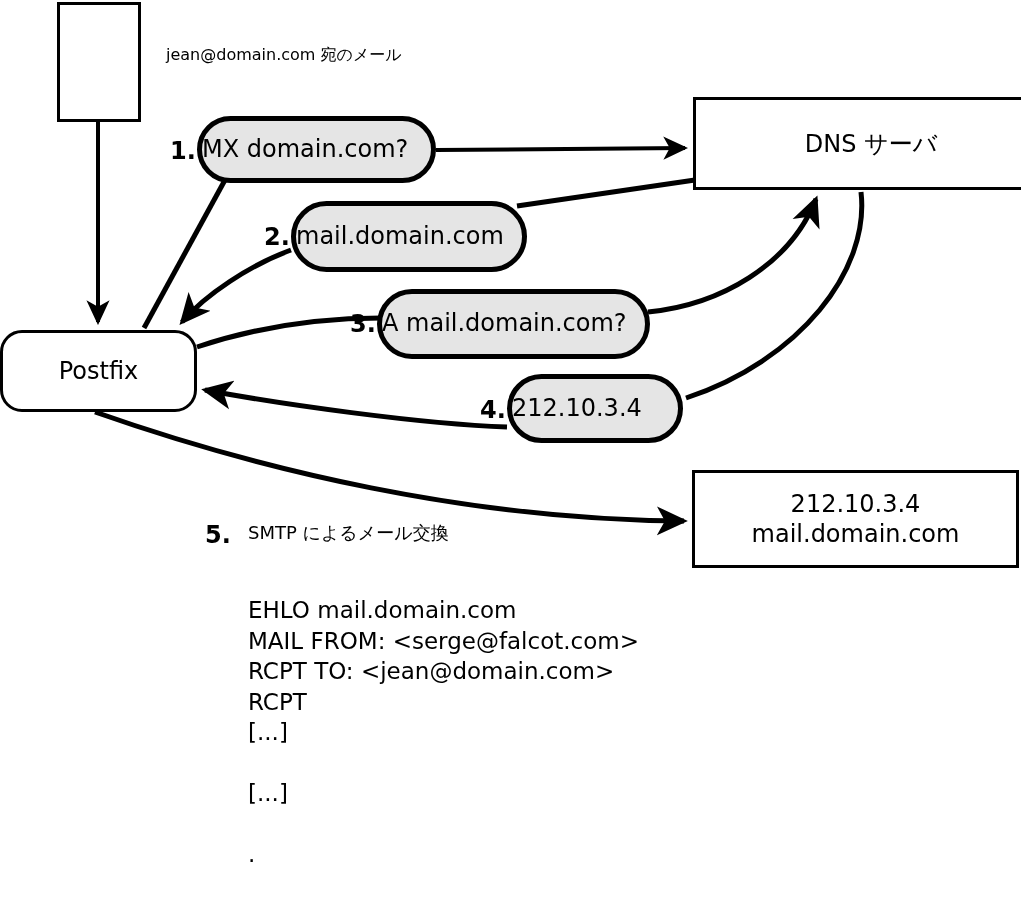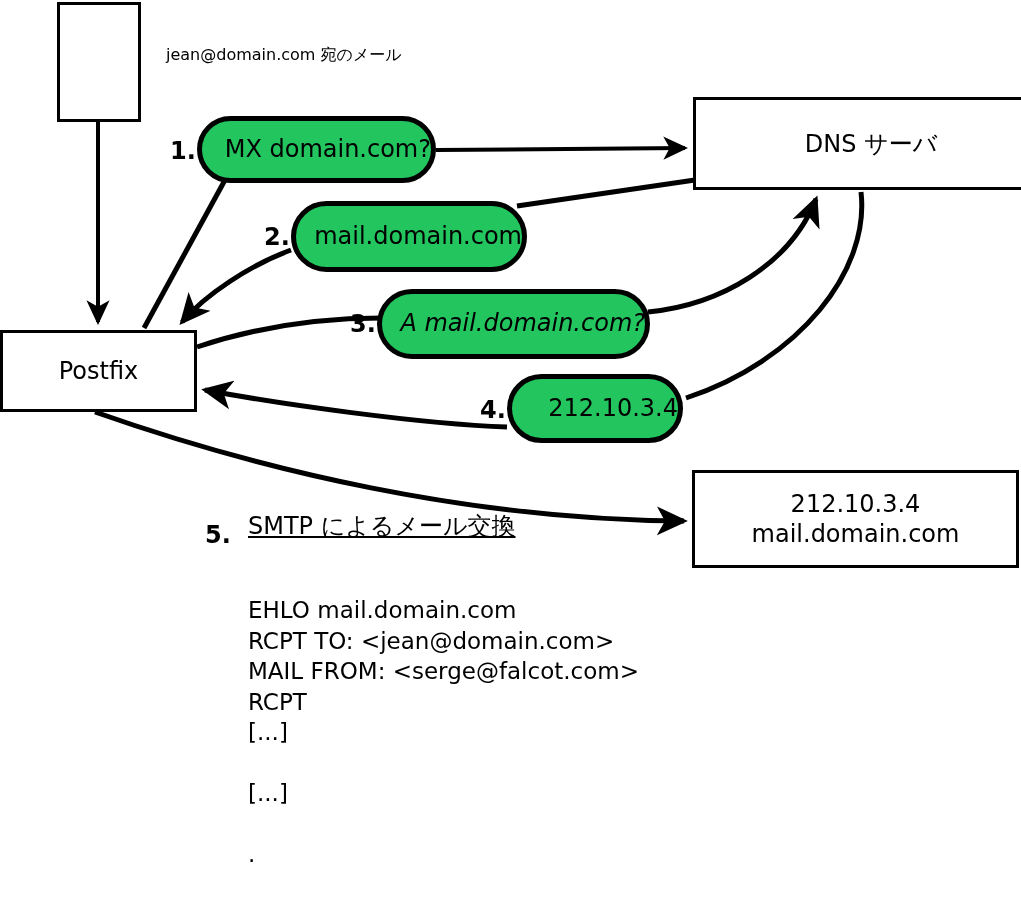--- a/index.html
+++ b/index.html
@@ -39,25 +39,25 @@
     line-height: 1.25;
   }
   .node-box .line {
     display: block;
     white-space: nowrap;
   }
   .bubble {
     position: absolute;
     box-sizing: border-box;
     border: 5px solid #000000;
-    background: #22c55e;
+    background: #e5e5e5;
     border-radius: 999px;
     display: flex;
     align-items: center;
-    justify-content: flex-end;
+    justify-content: flex-start;
     white-space: nowrap;
   }
   .bubble span {
     display: block;
     position: relative;
     top: -1px;
   }
   .step-num {
     position: absolute;
     font-weight: bold;
@@ -67,23 +67,22 @@
     position: absolute;
     white-space: nowrap;
   }
   #title-text {
     left: 166px;
     top: 45px;
     font-size: 16px;
   }
   #step5-label {
     left: 248px;
-    top: 510px;
-    font-size: 24px;
-    text-decoration: underline;
+    top: 521px;
+    font-size: 18px;
   }
   #step5-num {
     left: 205px;
     top: 521px;
     font-size: 24px;
     font-weight: bold;
   }
   #smtp-transcript {
     position: absolute;
     left: 248px;
@@ -91,27 +90,27 @@
     font-size: 23px;
     line-height: 30.5px;
     white-space: pre;
   }
   #smtp-transcript .blank {
     display: block;
     height: 30.5px;
   }
   
   #node-sender   { left: 57px;  top: 2px;   width: 84px;  height: 120px; }
-  #node-postfix  { left: 0px;   top: 330px; width: 197px; height: 82px;  font-size: 24px; }
+  #node-postfix  { left: 0px;   top: 330px; width: 197px; height: 82px;  font-size: 24px; border-radius: 22px; }
   #node-dns      { left: 693px; top: 97px;  width: 356px; height: 93px;  font-size: 24px; }
   #node-target   { left: 692px; top: 470px; width: 327px; height: 98px;  font-size: 24px; }
   
   #bubble-1 { left: 197px; top: 116px; width: 239px; height: 67px; font-size: 24px; }
   #bubble-2 { left: 291px; top: 201px; width: 236px; height: 71px; font-size: 24px; }
-  #bubble-3 { left: 377px; top: 289px; width: 273px; height: 70px; font-size: 24px; font-style: italic; }
+  #bubble-3 { left: 377px; top: 289px; width: 273px; height: 70px; font-size: 24px; }
   #bubble-4 { left: 507px; top: 374px; width: 176px; height: 69px; font-size: 24px; }
   
   #num-1 { left: 170px; top: 137px; font-size: 24px; }
   #num-2 { left: 264px; top: 223px; font-size: 24px; }
   #num-3 { left: 350px; top: 310px; font-size: 24px; }
   #num-4 { left: 480px; top: 396px; font-size: 24px; }
 </style>
 </head>
 <body>
 
@@ -174,15 +173,15 @@
   </div>
 
   <div class="step-num" id="num-4">4.</div>
   <div class="bubble" id="bubble-4">
     <span>212.10.3.4</span>
   </div>
 
   <div class="free-text" id="step5-num">5.</div>
   <div class="free-text" id="step5-label">SMTP によるメール交換</div>
 
-  <div id="smtp-transcript"><div>EHLO mail.domain.com</div><div>RCPT TO: &lt;jean@domain.com&gt;</div><div>MAIL FROM: &lt;serge@falcot.com&gt;</div><div>RCPT</div><div>[...]</div><div class="blank"></div><div>[...]</div><div class="blank"></div><div>.</div></div>
+  <div id="smtp-transcript"><div>EHLO mail.domain.com</div><div>MAIL FROM: &lt;serge@falcot.com&gt;</div><div>RCPT TO: &lt;jean@domain.com&gt;</div><div>RCPT</div><div>[...]</div><div class="blank"></div><div>[...]</div><div class="blank"></div><div>.</div></div>
 
 </div>
 
 </body></html>

